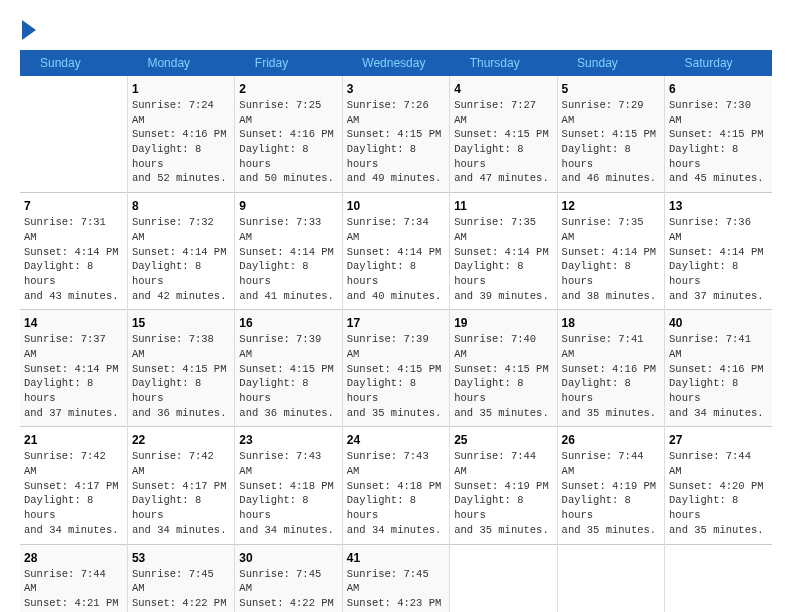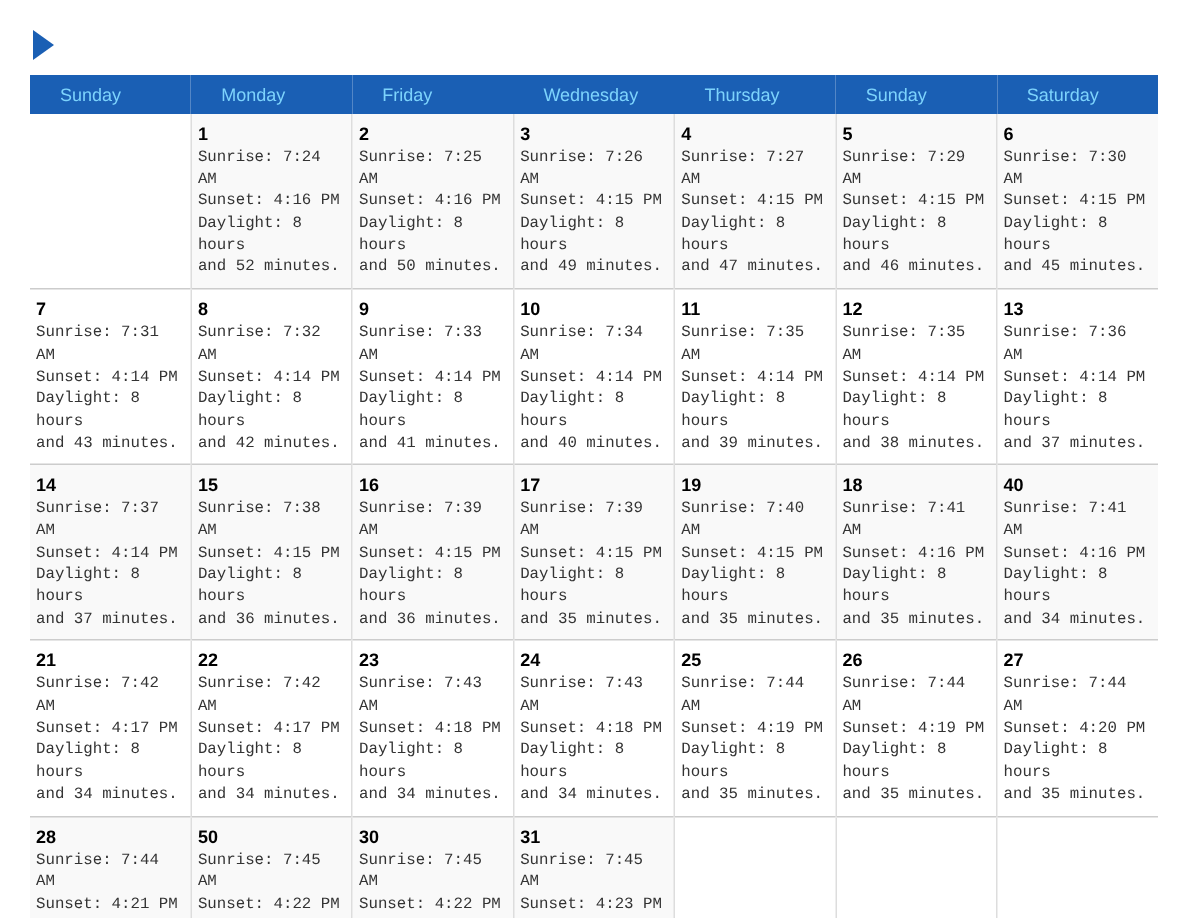--- a/index.html
+++ b/index.html
@@ -238,29 +238,29 @@
           <span class="day-num">27</span>
           <div class="day-info">Sunrise: 7:44 AM<br>Sunset: 4:20 PM<br>Daylight: 8 hours<br>and 35 minutes.</div>
         </td>
       </tr>
       <tr>
         <td>
           <span class="day-num">28</span>
           <div class="day-info">Sunrise: 7:44 AM<br>Sunset: 4:21 PM<br>Daylight: 8 hours<br>and 36 minutes.</div>
         </td>
         <td>
-          <span class="day-num">50</span>
+          <span class="day-num">53</span>
           <div class="day-info">Sunrise: 7:45 AM<br>Sunset: 4:22 PM<br>Daylight: 8 hours<br>and 37 minutes.</div>
         </td>
         <td>
           <span class="day-num">30</span>
           <div class="day-info">Sunrise: 7:45 AM<br>Sunset: 4:22 PM<br>Daylight: 8 hours<br>and 37 minutes.</div>
         </td>
         <td>
-          <span class="day-num">31</span>
+          <span class="day-num">41</span>
           <div class="day-info">Sunrise: 7:45 AM<br>Sunset: 4:23 PM<br>Daylight: 8 hours<br>and 38 minutes.</div>
         </td>
         <td class="empty"></td>
         <td class="empty"></td>
         <td class="empty"></td>
       </tr>
     </tbody>
 </table>
 
 </body></html>

